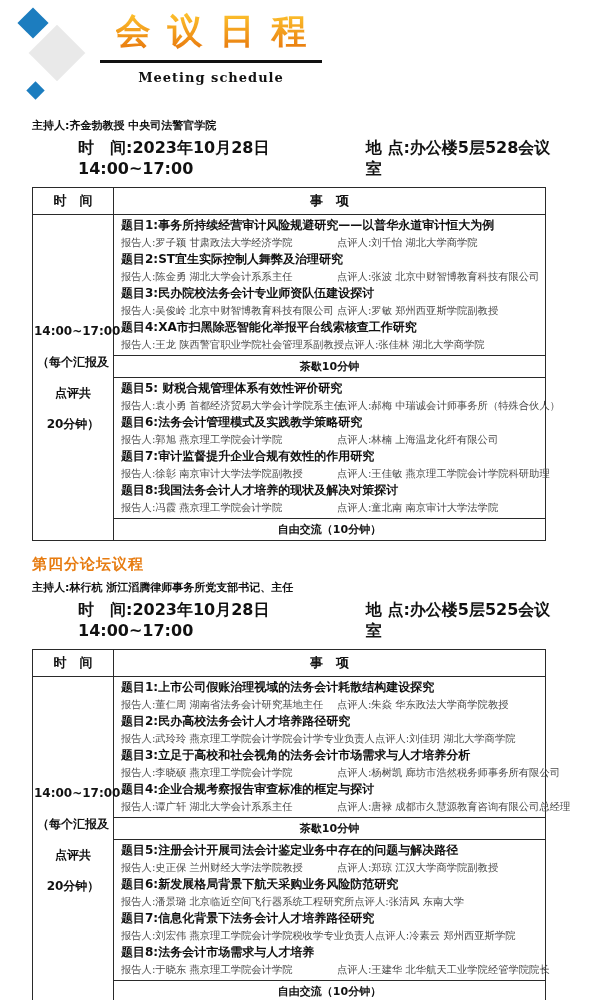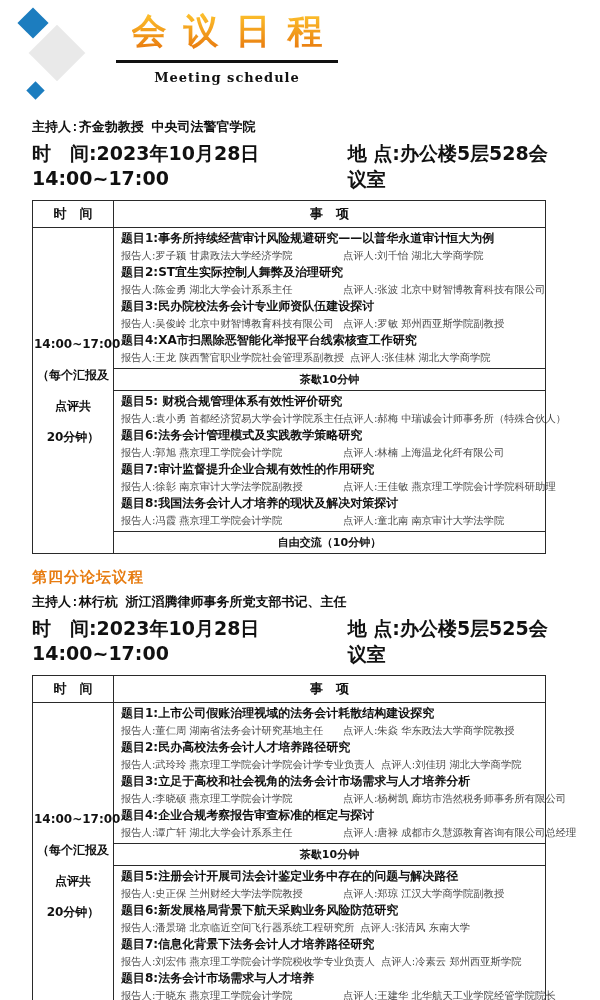--- a/index.html
+++ b/index.html
@@ -7,45 +7,45 @@
   .page {
     width:600px; height:1000px; background:#ffffff; position:relative;
     font-family:"DejaVu Sans", sans-serif; color:#1a1a1a; overflow:hidden;
   }
   
   .header { position:relative; height:112px; }
   .diamond { position:absolute; transform:rotate(45deg); }
   .d1 { left:22px; top:12px; width:22px; height:22px; background:#1c7dbf; }
   .d2 { left:37px; top:33px; width:40px; height:40px; background:#e9e9e9; }
   .d3 { left:29px; top:84px; width:13px; height:13px; background:#1c7dbf; }
-  .header-text { position:absolute; left:116px; top:8px; width:222px; text-align:center; }
+  .header-text { position:absolute; left:100px; top:8px; width:222px; text-align:center; }
   .main-title {
     display:inline-block; font-size:35px; font-weight:bold; letter-spacing:17px; margin-right:-17px;
     color:#f09a12;
     background:linear-gradient(180deg,#fdc22d 10%,#e8790e 90%);
     -webkit-background-clip:text; background-clip:text; -webkit-text-fill-color:transparent;
     white-space:nowrap;
   }
   .title-rule { height:3px; background:#111; margin-top:5px; }
   .subtitle { font-family:"DejaVu Serif", serif; font-size:13px; font-weight:bold; color:#111; margin-top:7px; letter-spacing:1px; }
   
   .section { margin:0 12px 0 32px; }
   .sec2 { margin-top:14px; }
   .section-title { color:#e77c11; font-size:15px; font-weight:bold; letter-spacing:1px; }
-  .host-line { font-size:13px; font-weight:bold; color:#111; margin-top:6px;font-family:Liberation Mono, monospace; }
-  .timeloc { display:flex; justify-content:space-between; font-size:19px; font-weight:bold; color:#111; margin-top:5px; padding-right:34px; }
+  .host-line { font-size:11px; font-weight:bold; color:#111; margin-top:6px; }
+  .timeloc { display:flex; justify-content:space-between; font-size:16px; font-weight:bold; color:#111; margin-top:5px; padding-right:34px;margin-left:46px; }
   
   table.agenda { border-collapse:collapse; width:514px; margin-top:7px; table-layout:fixed; }
   .agenda th, .agenda td { border:1px solid #2a2a2a; }
   .agenda th { font-size:13px; font-weight:bold; padding:4px 0; color:#111; }
   .col-time { width:81px; }
   .time-cell { text-align:center; vertical-align:middle; font-weight:bold; font-size:12px; color:#111; line-height:31px; padding:0 1px; }
   .topics-cell { padding:2px 0 2px 7px; vertical-align:top; }
   .topic-title { font-size:12px; font-weight:bold; color:#111; line-height:17px; white-space:nowrap; }
-  .topic-detail { display:flex; gap:6px; font-size:10.3px; color:#4a4a4a; line-height:17px; white-space:nowrap; }
+  .topic-detail { display:flex; font-size:10.3px; color:#4a4a4a; line-height:17px; white-space:nowrap; }
   .topic-detail .reporter { min-width:216px; }
   .break-cell { text-align:center; font-weight:bold; font-size:11px; color:#111; padding:3px 0; }
   
   .footnote { margin:9px 0 0 32px; font-size:12.5px; font-weight:bold; color:#111; }
 </style>
 </head>
 <body>
 
 <div class="page">
 

